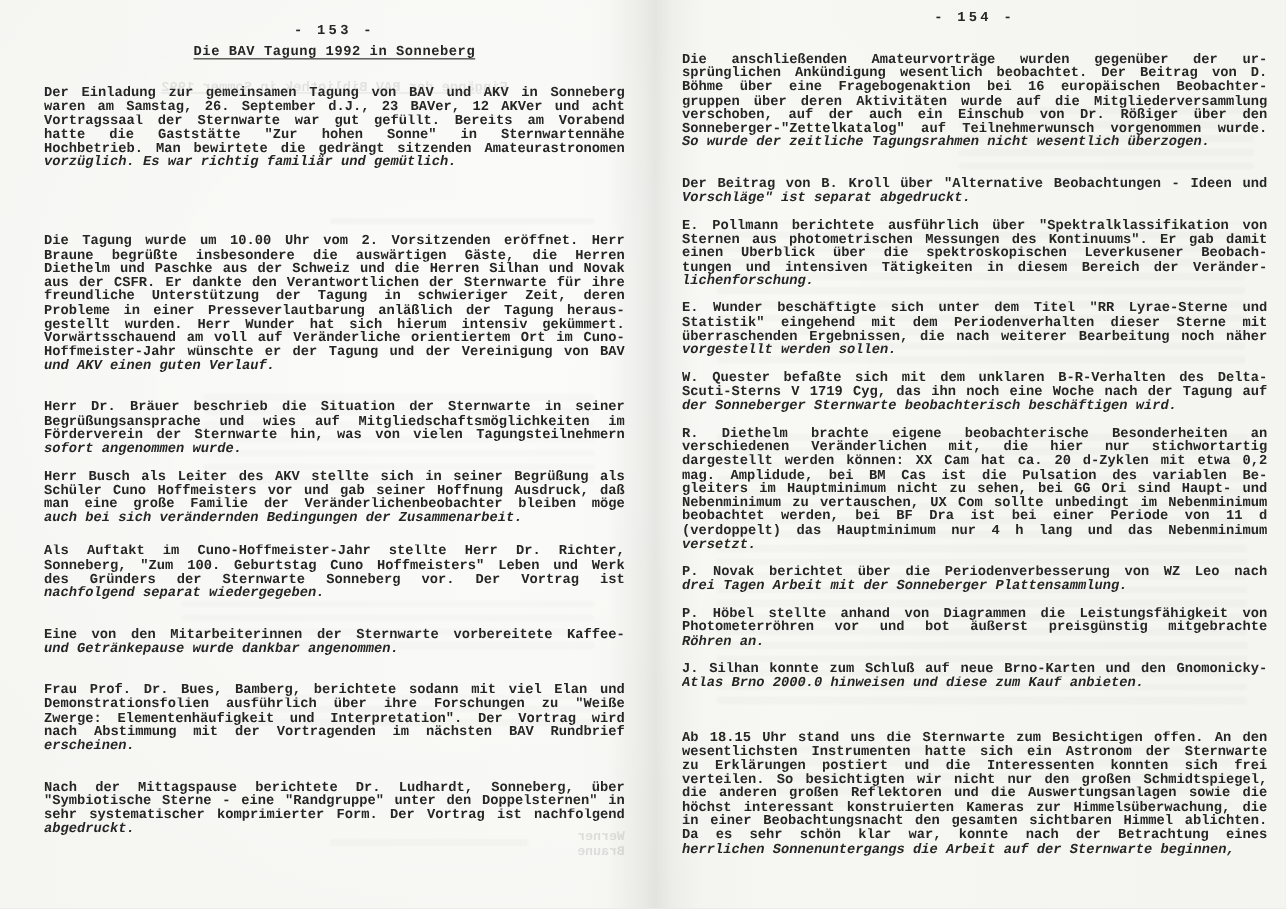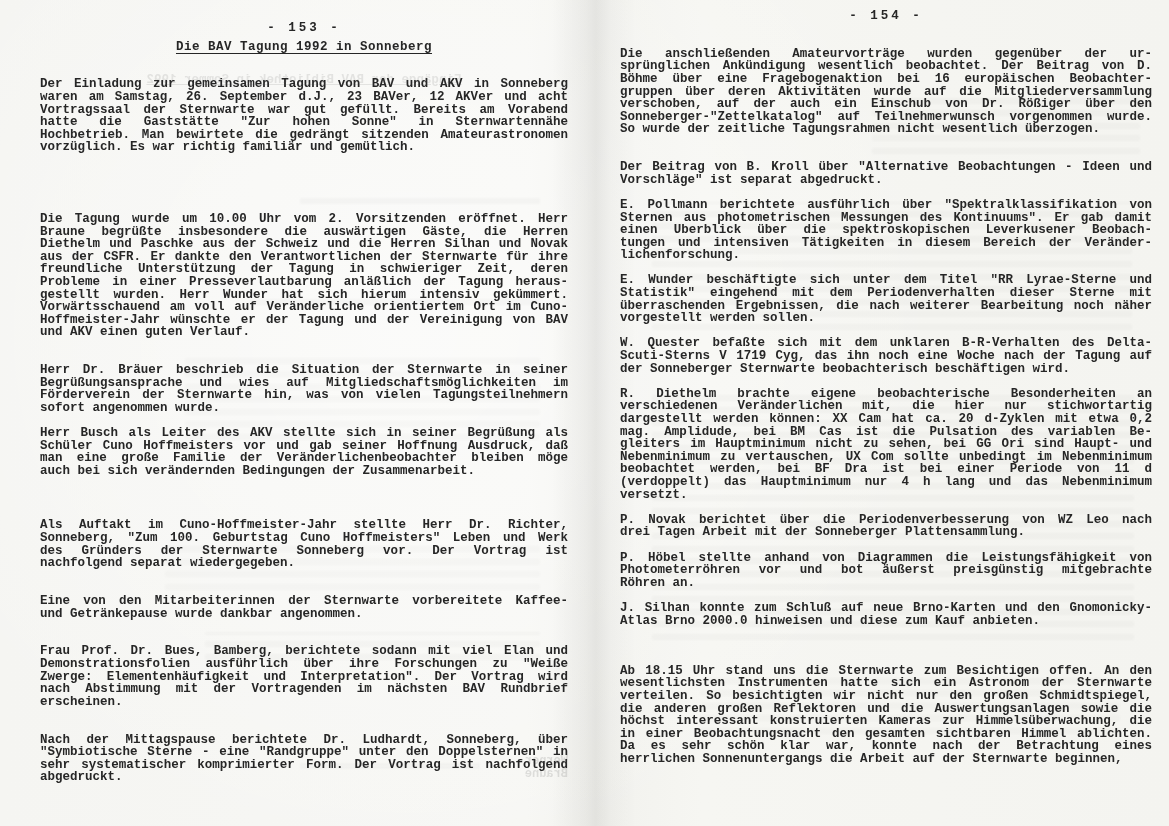--- a/index.html
+++ b/index.html
@@ -70,20 +70,21 @@
   }
   .tline {
     text-align: justify;
     text-align-last: justify;
     white-space: normal;
     overflow: hidden;
   }
   .tline.last {
     text-align: right;
     text-align-last: left;
+    font-style: italic;
   }
   
   .ghost-heading {
     position: absolute;
     left: 0; top: 52px;
     width: 100%;
     text-align: center;
     transform: scaleX(-1);
     opacity: 0.13;
     filter: blur(0.6px);
@@ -162,21 +163,21 @@
           <div class="tline">Begrüßungsansprache und wies auf Mitgliedschaftsmöglichkeiten im</div>
           <div class="tline">Förderverein der Sternwarte hin, was von vielen Tagungsteilnehmern</div>
           <div class="tline last">sofort angenommen wurde.</div>
         </div>
         <div class="para" style="margin-top: 12.6px;">
           <div class="tline">Herr Busch als Leiter des AKV stellte sich in seiner Begrüßung als</div>
           <div class="tline">Schüler Cuno Hoffmeisters vor und gab seiner Hoffnung Ausdruck, daß</div>
           <div class="tline">man eine große Familie der Veränderlichenbeobachter bleiben möge</div>
           <div class="tline last">auch bei sich verändernden Bedingungen der Zusammenarbeit.</div>
         </div>
-        <div class="para" style="margin-top: 42px;">
+        <div class="para" style="margin-top: 18px;">
           <div class="tline">Als Auftakt im Cuno-Hoffmeister-Jahr stellte Herr Dr. Richter,</div>
           <div class="tline">Sonneberg, "Zum 100. Geburtstag Cuno Hoffmeisters" Leben und Werk</div>
           <div class="tline">des Gründers der Sternwarte Sonneberg vor. Der Vortrag ist</div>
           <div class="tline last">nachfolgend separat wiedergegeben.</div>
         </div>
         <div class="para" style="margin-top: 25.2px;">
           <div class="tline">Eine von den Mitarbeiterinnen der Sternwarte vorbereitete Kaffee-</div>
           <div class="tline last">und Getränkepause wurde dankbar angenommen.</div>
         </div>
         <div class="para" style="margin-top: 25.2px;">
@@ -250,20 +251,21 @@
           <div class="tline">Photometerröhren vor und bot äußerst preisgünstig mitgebrachte</div>
           <div class="tline last">Röhren an.</div>
         </div>
         <div class="para" style="margin-top: 12.6px;">
           <div class="tline">J. Silhan konnte zum Schluß auf neue Brno-Karten und den Gnomonicky-</div>
           <div class="tline last">Atlas Brno 2000.0 hinweisen und diese zum Kauf anbieten.</div>
         </div>
         <div class="para" style="margin-top: 37.8px;">
           <div class="tline">Ab 18.15 Uhr stand uns die Sternwarte zum Besichtigen offen. An den</div>
           <div class="tline">wesentlichsten Instrumenten hatte sich ein Astronom der Sternwarte</div>
+          <div class="tline">zu Erklärungen postiert und die Interessenten konnten sich frei</div>
           <div class="tline">verteilen. So besichtigten wir nicht nur den großen Schmidtspiegel,</div>
           <div class="tline">die anderen großen Reflektoren und die Auswertungsanlagen sowie die</div>
           <div class="tline">höchst interessant konstruierten Kameras zur Himmelsüberwachung, die</div>
           <div class="tline">in einer Beobachtungsnacht den gesamten sichtbaren Himmel ablichten.</div>
           <div class="tline">Da es sehr schön klar war, konnte nach der Betrachtung eines</div>
           <div class="tline last">herrlichen Sonnenuntergangs die Arbeit auf der Sternwarte beginnen,</div>
         </div>
       </div>
   </section>
 

